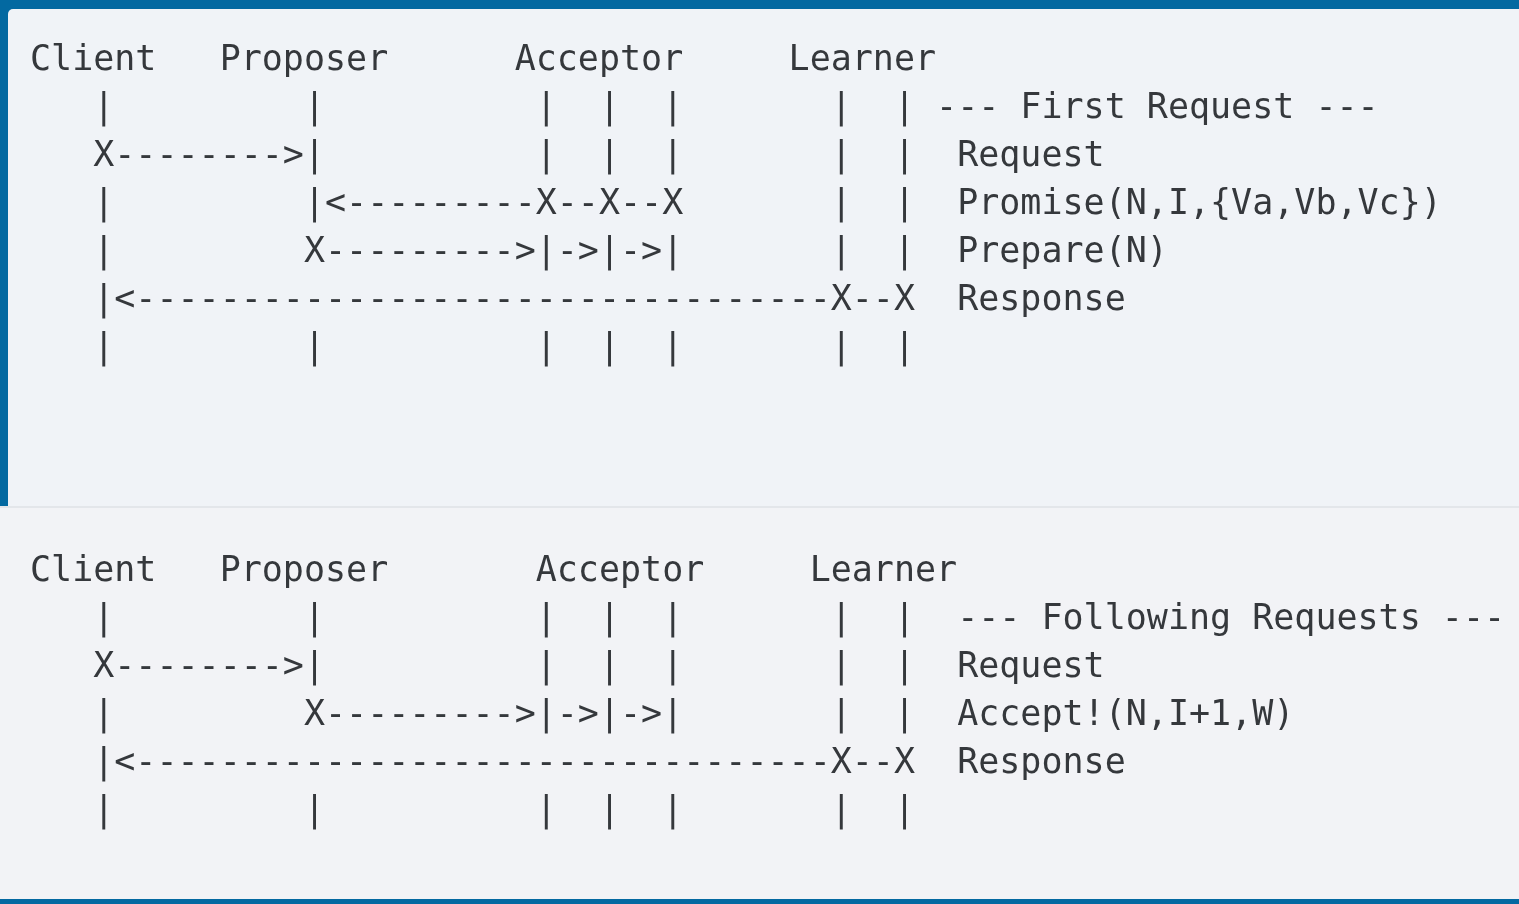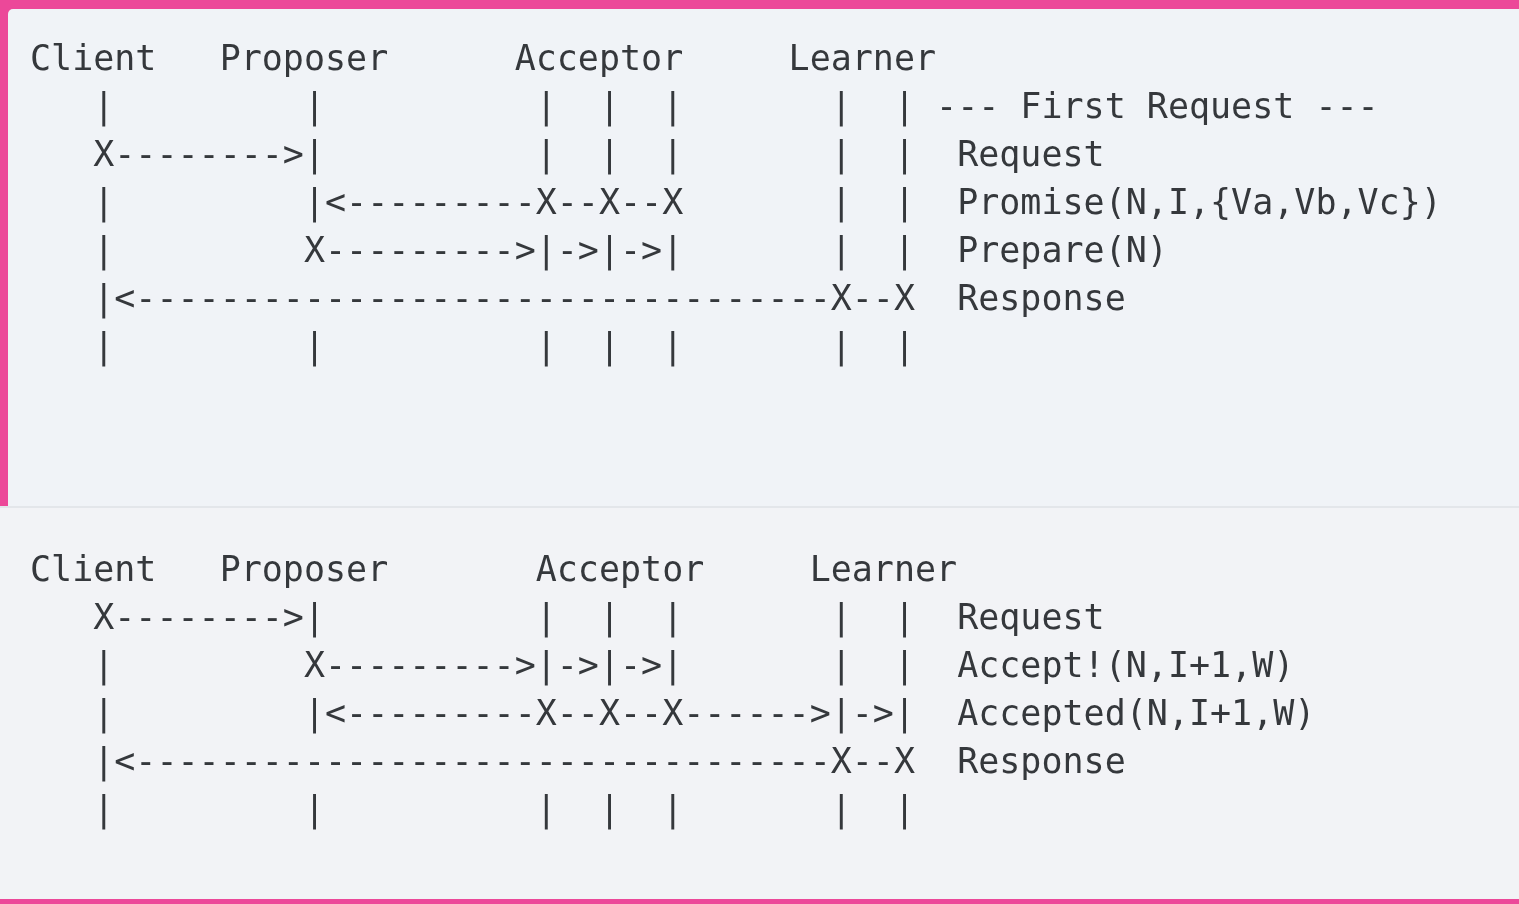--- a/index.html
+++ b/index.html
@@ -4,21 +4,21 @@
 <style>
   html, body {
     margin: 0;
     padding: 0;
     background: #fbfcfd;
   }
   .page {
     position: relative;
     width: 1519px;
     height: 904px;
-    background: #ec4899;
+    background: #0369a1;
     overflow: hidden;
   }
   .block {
     position: absolute;
     box-sizing: border-box;
   }
   .block-top {
     top: 9px;
     left: 8px;
     width: 1511px;
@@ -65,21 +65,21 @@
       <div class="row">   |         |&lt;---------X--X--X       |  |  Promise(N,I,{Va,Vb,Vc})</div>
       <div class="row">   |         X---------&gt;|-&gt;|-&gt;|       |  |  Prepare(N)</div>
       <div class="row">   |&lt;---------------------------------X--X  Response</div>
       <div class="row">   |         |          |  |  |       |  |</div>
     </div>
   </div>
 
   <div class="block block-bottom">
     <div class="ascii">
       <div class="row">Client   Proposer       Acceptor     Learner</div>
+      <div class="row">   |         |          |  |  |       |  |  --- Following Requests ---</div>
       <div class="row">   X--------&gt;|          |  |  |       |  |  Request</div>
       <div class="row">   |         X---------&gt;|-&gt;|-&gt;|       |  |  Accept!(N,I+1,W)</div>
-      <div class="row">   |         |&lt;---------X--X--X------&gt;|-&gt;|  Accepted(N,I+1,W)</div>
       <div class="row">   |&lt;---------------------------------X--X  Response</div>
       <div class="row">   |         |          |  |  |       |  |</div>
     </div>
   </div>
 
 </div>
 
 </body></html>

